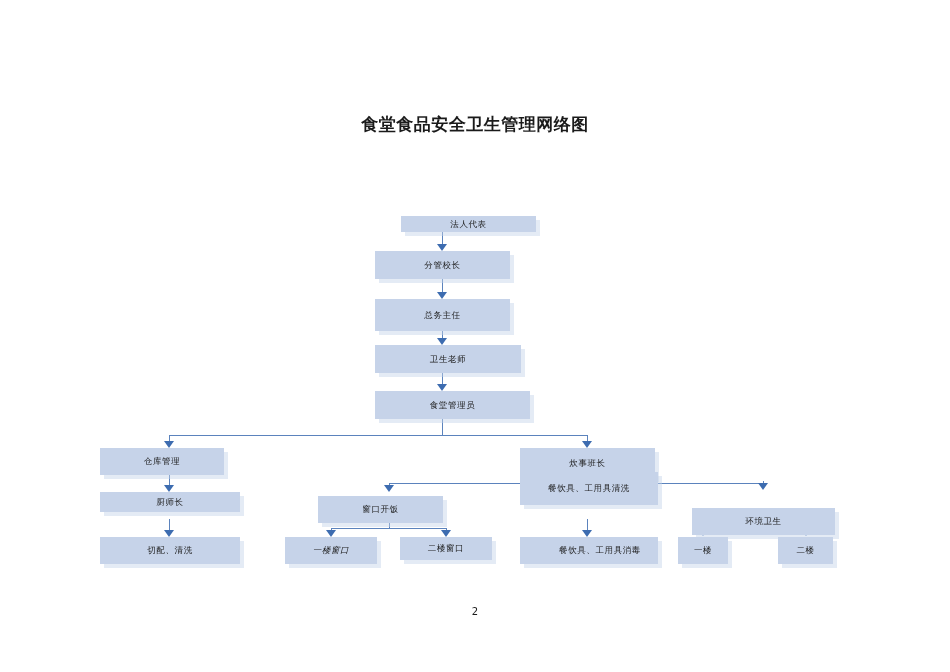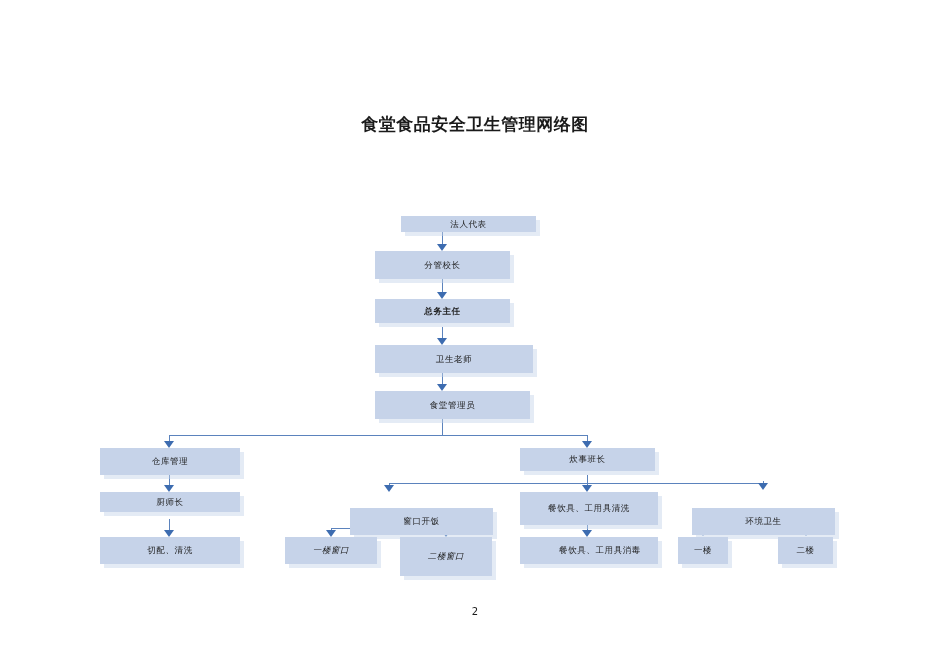--- a/index.html
+++ b/index.html
@@ -121,32 +121,32 @@
       <div class="arrow" style="left: 164px; top: 530px;"></div>
       <div class="arrow" style="left: 326px; top: 530px;"></div>
       <div class="arrow" style="left: 441px; top: 530px;"></div>
       <div class="arrow" style="left: 582px; top: 530px;"></div>
       <div class="arrow" style="left: 698px; top: 529px;"></div>
       <div class="arrow" style="left: 801px; top: 529px;"></div>
     </div>
   <div id="node-layer">
       <div class="node" style="left: 375px; top: 216px; width: 135px; height: 16px; margin-left: 26px;">法人代表</div>
       <div class="node" style="left: 375px; top: 251px; width: 135px; height: 28px; text-align: right;">分管校长</div>
-      <div class="node" style="left: 375px; top: 299px; width: 135px; height: 24px; font-weight: bold;">总务主任</div>
-      <div class="node" style="left: 375px; top: 345px; width: 158px; height: 28px;">卫生老师</div>
+      <div class="node" style="left: 375px; top: 299px; width: 135px; height: 32px;">总务主任</div>
+      <div class="node" style="left: 375px; top: 345px; width: 146px; height: 28px;">卫生老师</div>
       <div class="node" style="left: 375px; top: 391px; width: 155px; height: 28px;">食堂管理员</div>
-      <div class="node" style="left: 100px; top: 448px; width: 140px; height: 27px;">仓库管理</div>
-      <div class="node" style="left: 520px; top: 448px; width: 135px; height: 23px;">炊事班长</div>
+      <div class="node" style="left: 100px; top: 448px; width: 124px; height: 27px;">仓库管理</div>
+      <div class="node" style="left: 520px; top: 448px; width: 135px; height: 30px;">炊事班长</div>
       <div class="node" style="left: 100px; top: 492px; width: 140px; height: 20px;">厨师长</div>
-      <div class="node" style="left: 318px; top: 508px; width: 143px; height: 27px; margin-left: 32px;">窗口开饭</div>
-      <div class="node" style="left: 520px; top: 492px; width: 138px; height: 33px;">餐饮具、工用具清洗</div>
+      <div class="node" style="left: 318px; top: 496px; width: 125px; height: 27px;">窗口开饭</div>
+      <div class="node" style="left: 520px; top: 472px; width: 138px; height: 33px;">餐饮具、工用具清洗</div>
       <div class="node" style="left: 692px; top: 508px; width: 143px; height: 27px;">环境卫生</div>
       <div class="node" style="left: 100px; top: 537px; width: 140px; height: 27px;">切配、清洗</div>
       <div class="node" style="left: 285px; top: 537px; width: 92px; height: 27px; font-style: italic;">一楼窗口</div>
-      <div class="node" style="left: 400px; top: 537px; width: 92px; height: 39px; font-style: italic;">二楼窗口</div>
+      <div class="node" style="left: 400px; top: 537px; width: 92px; height: 23px;">二楼窗口</div>
       <div class="node" style="left: 520px; top: 537px; width: 138px; height: 27px; padding-left: 22px;">餐饮具、工用具消毒</div>
       <div class="node" style="left: 678px; top: 537px; width: 50px; height: 27px;">一楼</div>
       <div class="node" style="left: 778px; top: 537px; width: 55px; height: 27px;">二楼</div>
     </div>
 
   <div id="page-number">2</div>
 
 </div>
 
 </body></html>

